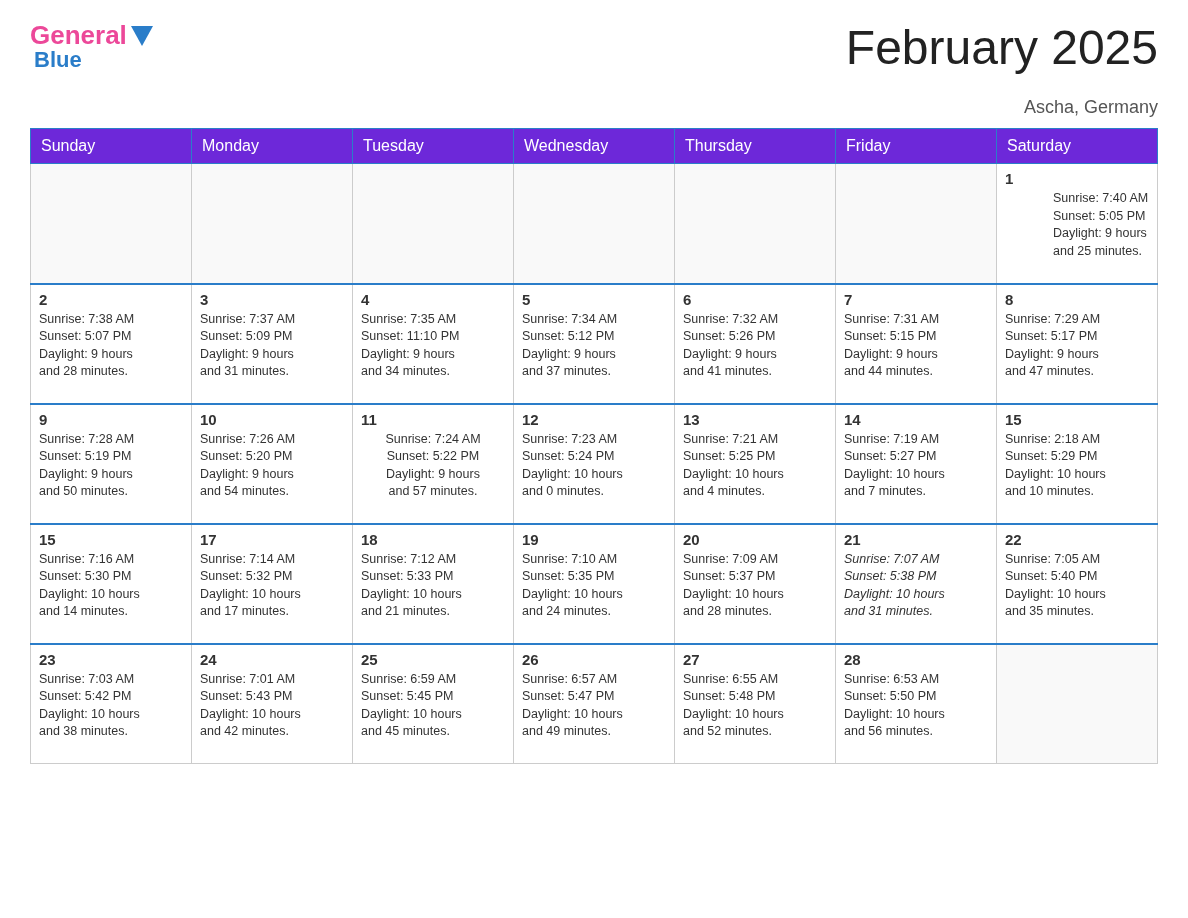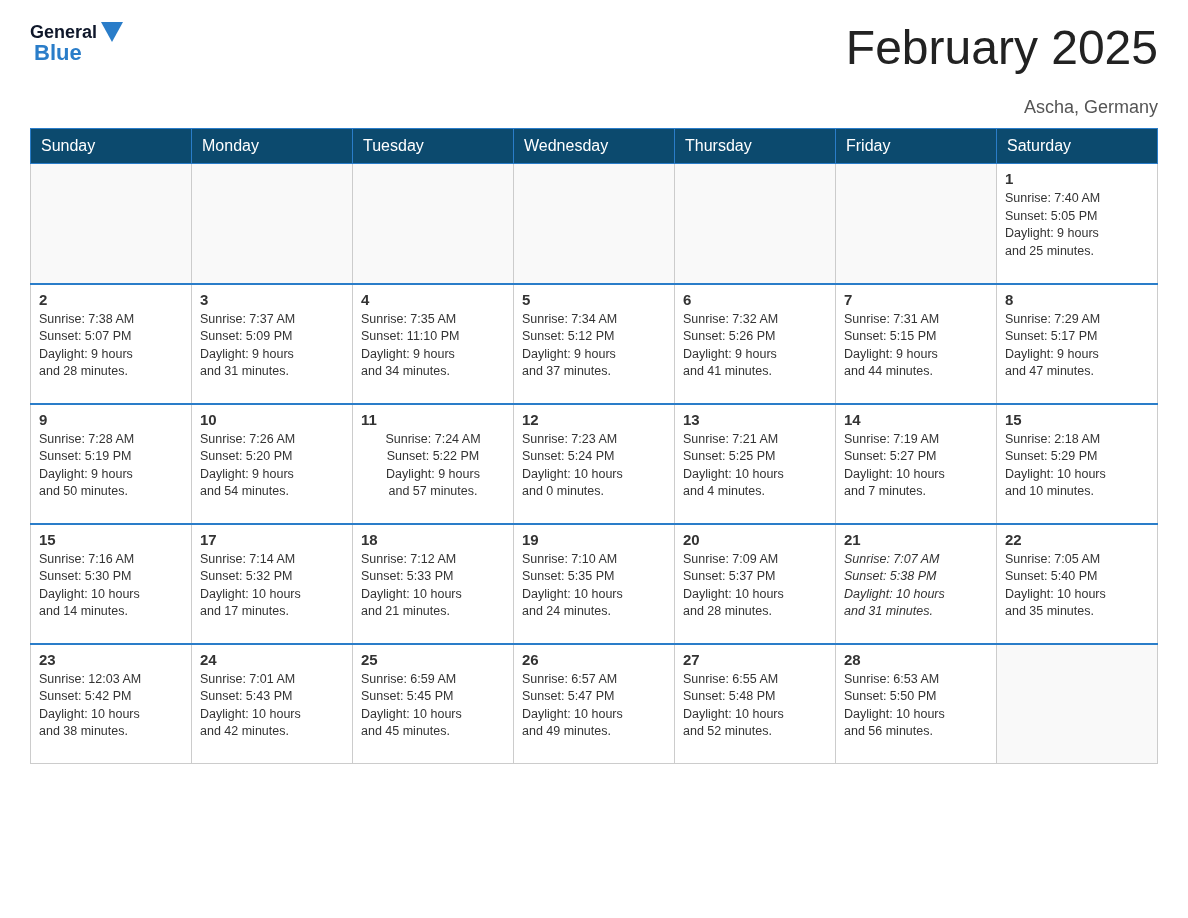--- a/index.html
+++ b/index.html
@@ -15,23 +15,23 @@
       justify-content: space-between;
       align-items: flex-start;
       margin-bottom: 10px;
     }
     .logo {
       display: flex;
       align-items: center;
       gap: 4px;
     }
     .logo-text-general {
-      font-size: 18px;
+      font-size: 26px;
       font-weight: bold;
-      color: #0f172a;
+      color: #ec4899;
       text-align: center;
     }
     .logo-text-blue {
       font-size: 22px;
       font-weight: bold;
       color: #2a7dc9;
     }
     .title-block {
       text-align: right;
     }
@@ -44,21 +44,21 @@
       font-size: 18px;
       color: #555;
       margin-top: 22px;
     }
     .calendar-table {
       width: 100%;
       border-collapse: collapse;
       margin-top: 6px;
     }
     .calendar-table th {
-      background-color: #0c4a6e;
+      background-color: #6d28d9;
       color: #fff;
       font-size: 16px;
       font-weight: normal;
       padding: 8px 10px;
       text-align: left;
       border: 1px solid #2a7dc9;
     }
     .calendar-table td {
       vertical-align: top;
       width: 14.28%;
@@ -126,21 +126,21 @@
   <tbody id="calendar-body">
   <tr>
         <td class="empty-cell"></td>
         <td class="empty-cell"></td>
         <td class="empty-cell"></td>
         <td class="empty-cell"></td>
         <td class="empty-cell"></td>
         <td class="empty-cell"></td>
         <td>
           <span class="day-number">1</span>
-          <div class="day-info" style="white-space: pre-line;">Sunrise: 7:40 AM
+          <div class="day-info" style="white-space: pre-line; margin-left: 48px;">Sunrise: 7:40 AM
 Sunset: 5:05 PM
 Daylight: 9 hours
 and 25 minutes.</div>
         </td>
       </tr>
       <tr class="row-border">
         <td>
           <span class="day-number">2</span>
           <div class="day-info" style="white-space: pre-line;">Sunrise: 7:38 AM
 Sunset: 5:07 PM
@@ -288,21 +288,21 @@
           <span class="day-number">22</span>
           <div class="day-info" style="white-space: pre-line;">Sunrise: 7:05 AM
 Sunset: 5:40 PM
 Daylight: 10 hours
 and 35 minutes.</div>
         </td>
       </tr>
       <tr class="row-border">
         <td>
           <span class="day-number">23</span>
-          <div class="day-info" style="white-space: pre-line;">Sunrise: 12:03 AM
+          <div class="day-info" style="white-space: pre-line;">Sunrise: 7:03 AM
 Sunset: 5:42 PM
 Daylight: 10 hours
 and 38 minutes.</div>
         </td>
         <td>
           <span class="day-number">24</span>
           <div class="day-info" style="white-space: pre-line;">Sunrise: 7:01 AM
 Sunset: 5:43 PM
 Daylight: 10 hours
 and 42 minutes.</div>

